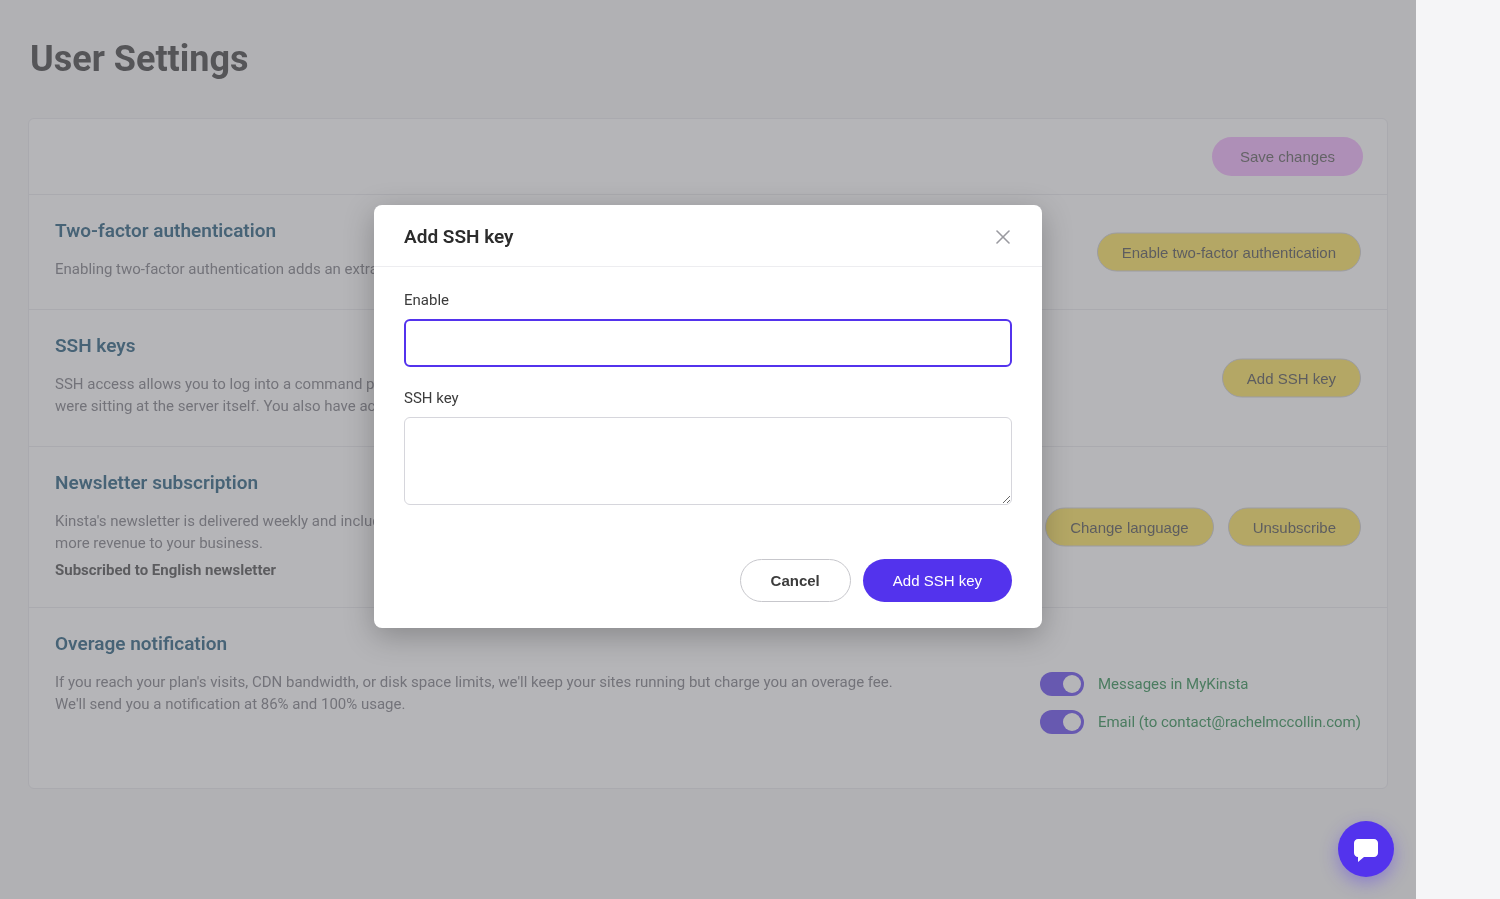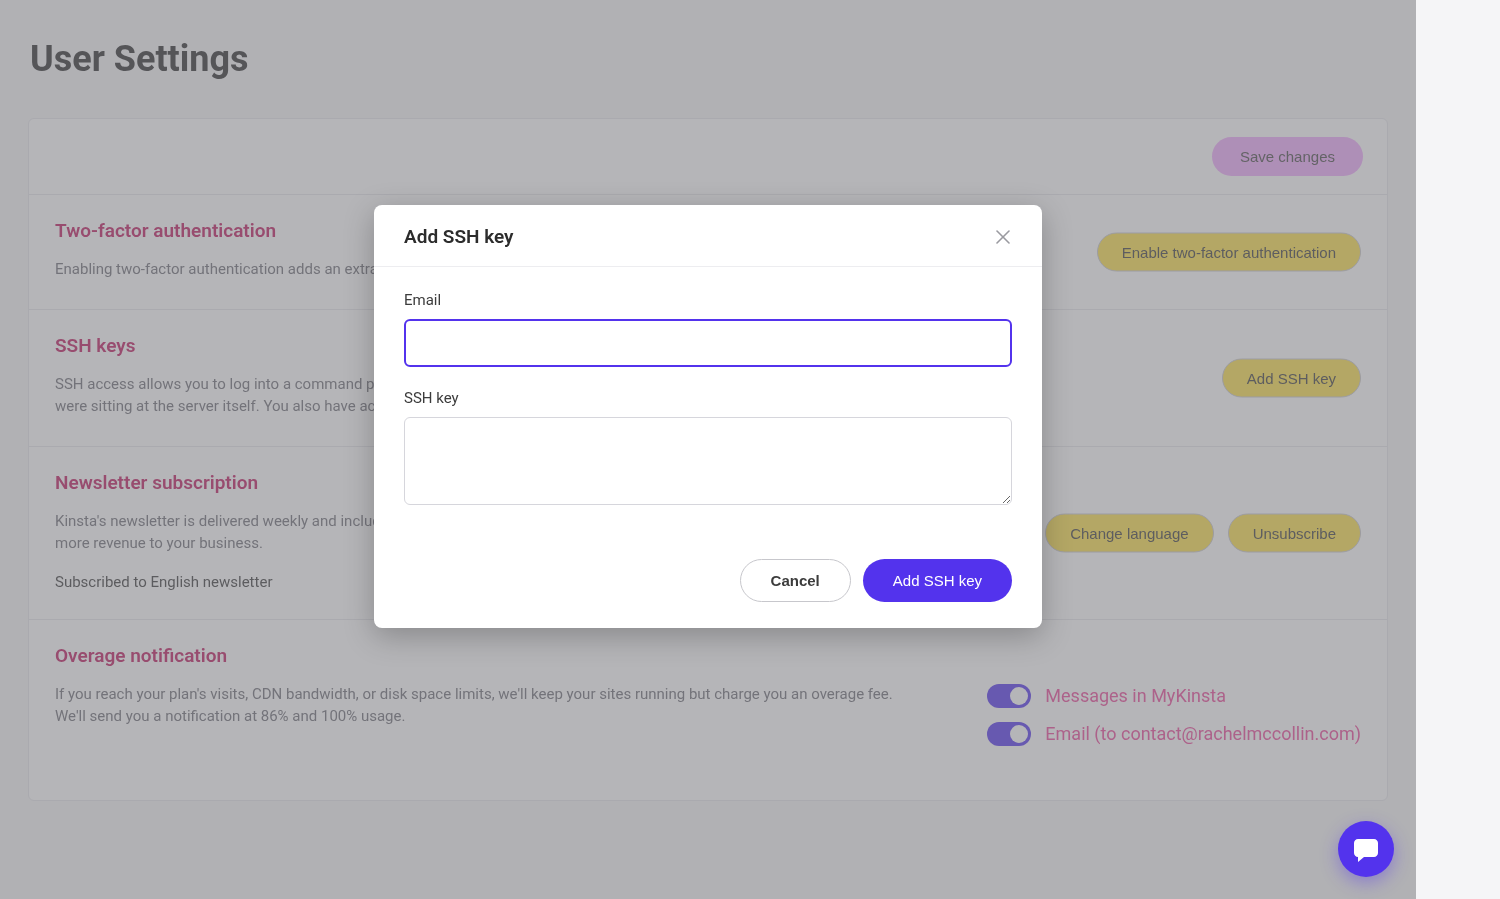--- a/index.html
+++ b/index.html
@@ -42,34 +42,34 @@
     border-radius: 22px;
     padding: 11px 28px;
     font-size: 15px;
     font-weight: 500;
     cursor: pointer;
   }
 
   .section-title {
     font-size: 19px;
     font-weight: 600;
-    color: #be185d;
+    color: #0c4a6e;
     margin-bottom: 16px;
   }
   .section-desc {
     font-size: 15px;
     color: #6e6e76;
     line-height: 1.5;
     max-width: 850px;
   }
   .section-subtext {
     font-size: 15px;
-    font-weight: 400;
+    font-weight: 700;
     color: #3b3b3b;
-    margin-top: 18px;
+    margin-top: 6px;
   }
 
   .btn-outline {
     background: #fde047;
     color: #3c3c3c;
     border: 1px solid #c7c7cc;
     border-radius: 22px;
     padding: 10px 24px;
     font-size: 15px;
     font-weight: 500;
@@ -104,21 +104,21 @@
     cursor: pointer;
   }
   .toggle::after {
     content: "";
     position: absolute;
     right: 3px; top: 3px;
     width: 18px; height: 18px;
     background: #fff;
     border-radius: 50%;
   }
-  .toggle-label { font-size: 18px; color: #ec4899; }
+  .toggle-label { font-size: 15px; color: #15803d; }
 
   
   .overlay {
     position: absolute;
     inset: 0;
     background: rgba(120,120,125,0.55);
     display: flex;
     align-items: flex-start;
     justify-content: center;
   }
@@ -289,21 +289,21 @@
         <div class="modal-title">Add SSH key</div>
         <div class="close-icon">
           <svg viewBox="0 0 14 14" fill="none" stroke="currentColor" stroke-width="1.6" stroke-linecap="round">
             <line x1="1" y1="1" x2="13" y2="13"></line>
             <line x1="13" y1="1" x2="1" y2="13"></line>
           </svg>
         </div>
       </div>
       <div class="modal-body">
         <div class="form-group">
-          <label class="form-label">Email</label>
+          <label class="form-label">Enable</label>
           <input type="text" class="text-input" value="" style="">
         </div>
         <div class="form-group">
           <label class="form-label">SSH key</label>
           <textarea class="textarea-input" style=""></textarea>
         </div>
       </div>
       <div class="modal-footer">
         <button class="btn-modal-outline">Cancel</button>
         <button class="btn-primary">Add SSH key</button>

